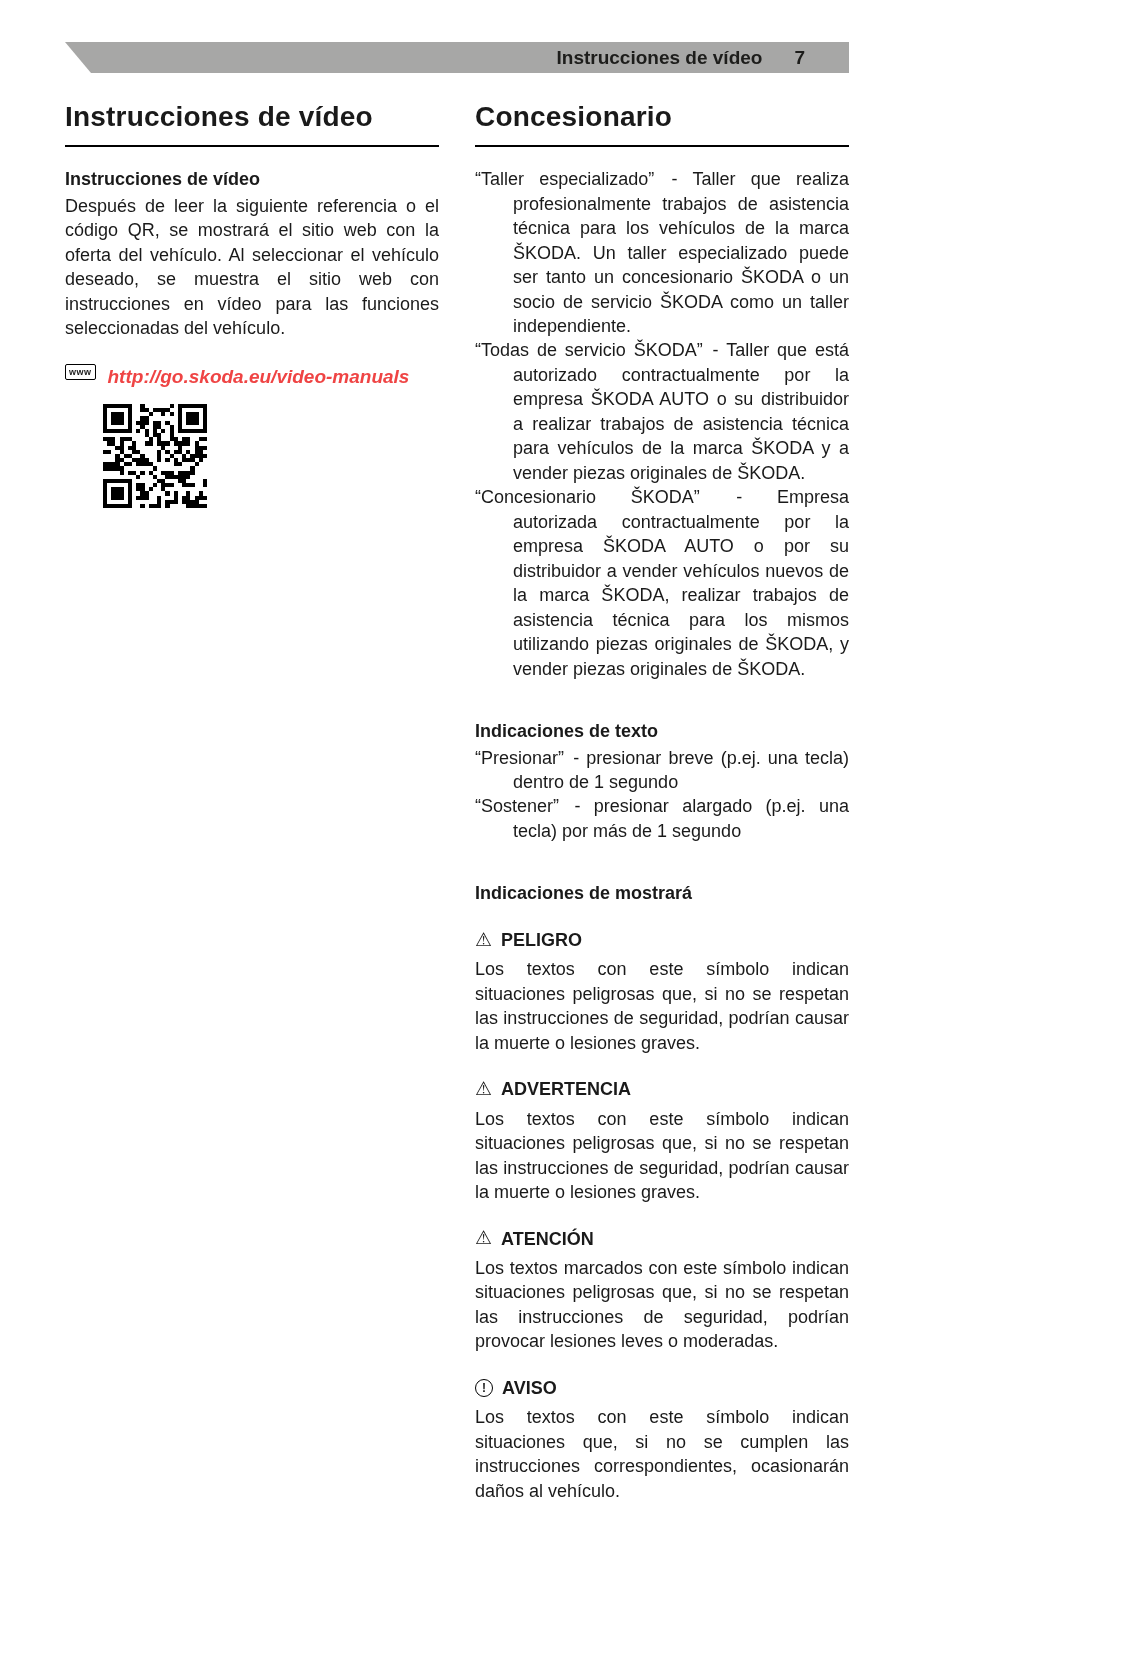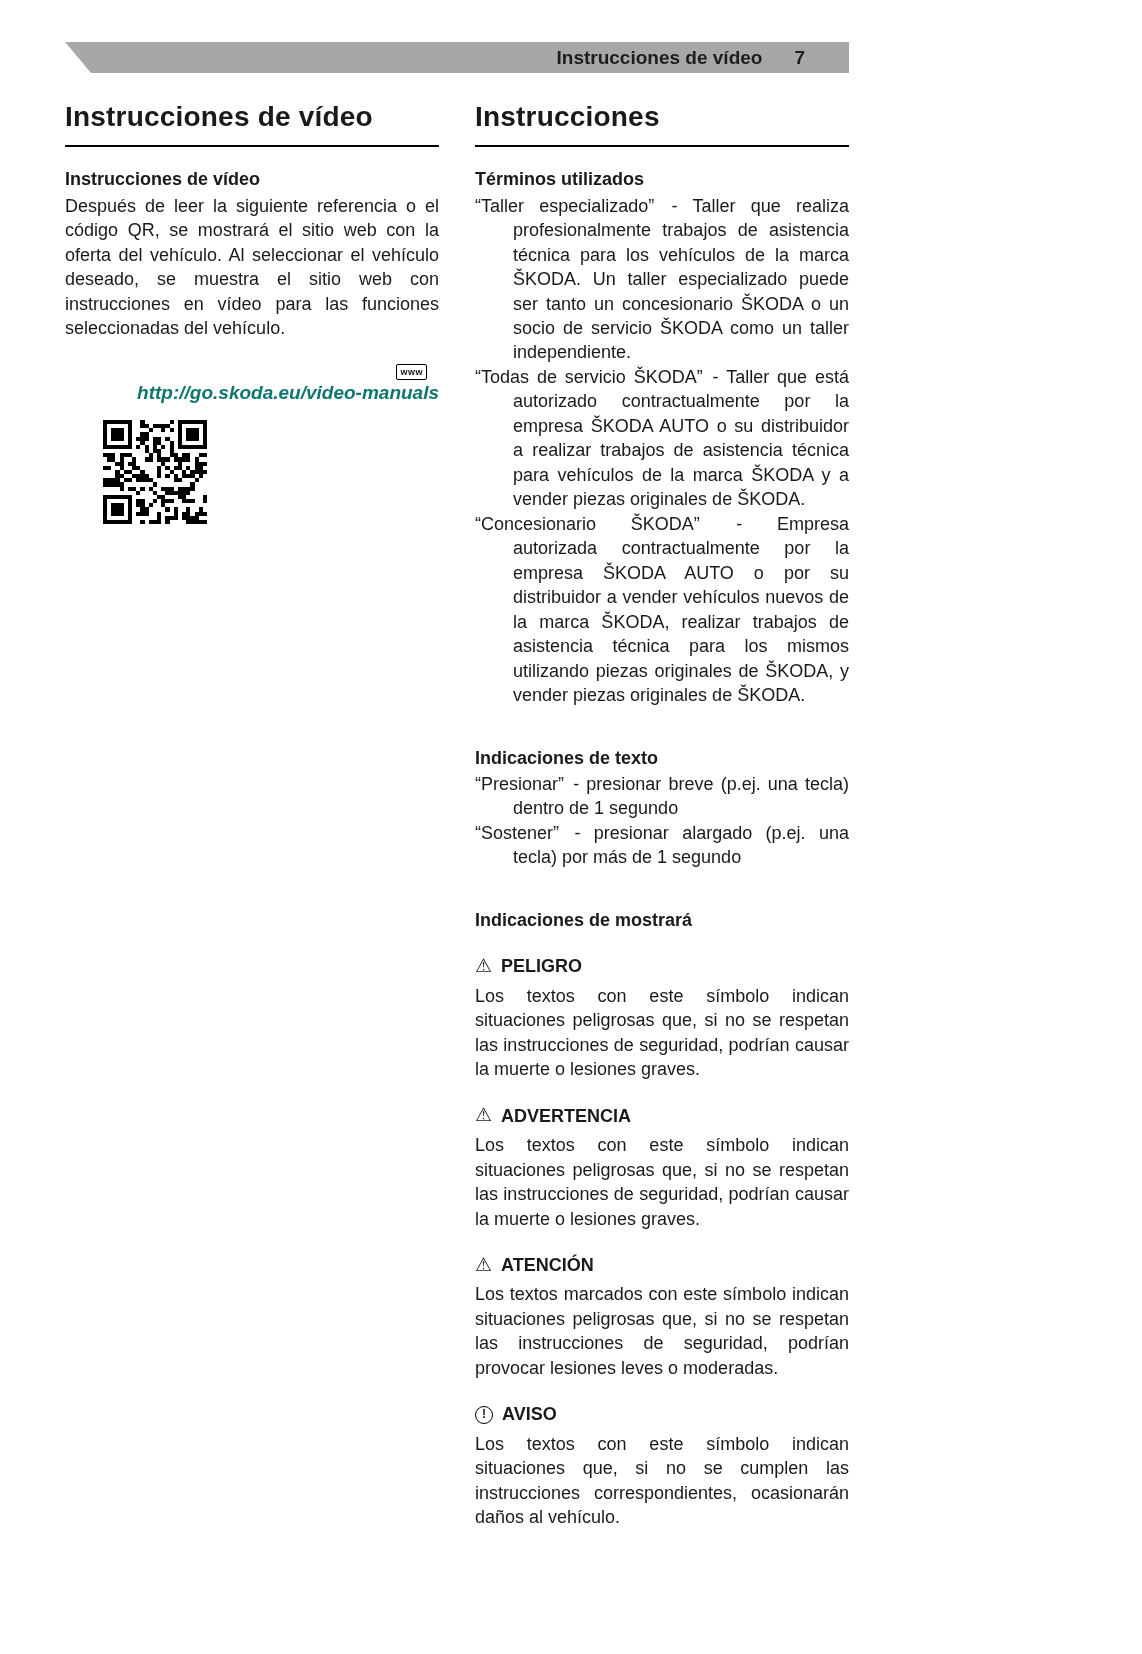--- a/index.html
+++ b/index.html
@@ -61,35 +61,34 @@
     text-indent: -38px;
     text-align: justify;
   }
   .def .term { font-weight: 400; }
   .def .tdef { margin-left: 2px; }
 
   
   .link-row {
     margin-top: 24px;
     display: flex;
-    align-items: flex-end;
-    flex-direction: column;
+    align-items: flex-start;
   }
   .www-icon {
     display: inline-block;
     border: 1.5px solid #000;
     border-radius: 2px;
     font-size: 9px;
     font-weight: 700;
     line-height: 1;
     padding: 3px 3px 2px 3px;
     margin-right: 12px;
     letter-spacing: 0.5px;
   }
-  .link-url { font-weight: 700; font-style: italic; font-size: 19px; color: #0f766e; text-decoration: none; }
+  .link-url { font-weight: 700; font-style: italic; font-size: 19px; color: #ef4444; text-decoration: none; }
   .qr-wrap { margin: 14px 0 0 38px; }
   .qr-wrap svg { display: block; shape-rendering: crispEdges; }
 
   
   .notice { margin-top: 22px; }
   .notice-head { display: flex; align-items: center; gap: 9px; font-weight: 700; }
   .notice-body { text-align: justify; margin-top: 5px; }
   .tri-icon { font-size: 19px; font-weight: 400; line-height: 1; transform: translateY(-1px); }
   .circle-icon {
     width: 18px; height: 18px;
@@ -353,23 +352,22 @@
             <rect x="22" y="24" width="1" height="1" fill="#000"></rect>
             <rect x="23" y="24" width="1" height="1" fill="#000"></rect>
             <rect x="24" y="24" width="1" height="1" fill="#000"></rect>
           </svg>
       </div>
 
     </div>
 
     <div class="col col-right">
 
-      <h1 class="section-title">Instrucciones</h1>
-
-      <p class="subhead first">Términos utilizados</p>
+      <h1 class="section-title">Concesionario</h1>
+
 
       <p class="def">
         <span class="term">“Taller especializado”</span>
         <span class="tdef">- Taller que realiza profesionalmente trabajos de asistencia técnica para los vehículos de la marca ŠKODA. Un taller especializado puede ser tanto un concesionario ŠKODA o un socio de servicio ŠKODA como un taller independiente.</span>
       </p>
       <p class="def">
         <span class="term">“Todas de servicio ŠKODA”</span>
         <span class="tdef">- Taller que está autorizado contractualmente por la empresa ŠKODA AUTO o su distribuidor a realizar trabajos de asistencia técnica para vehículos de la marca ŠKODA y a vender piezas originales de ŠKODA.</span>
       </p>
       <p class="def">

